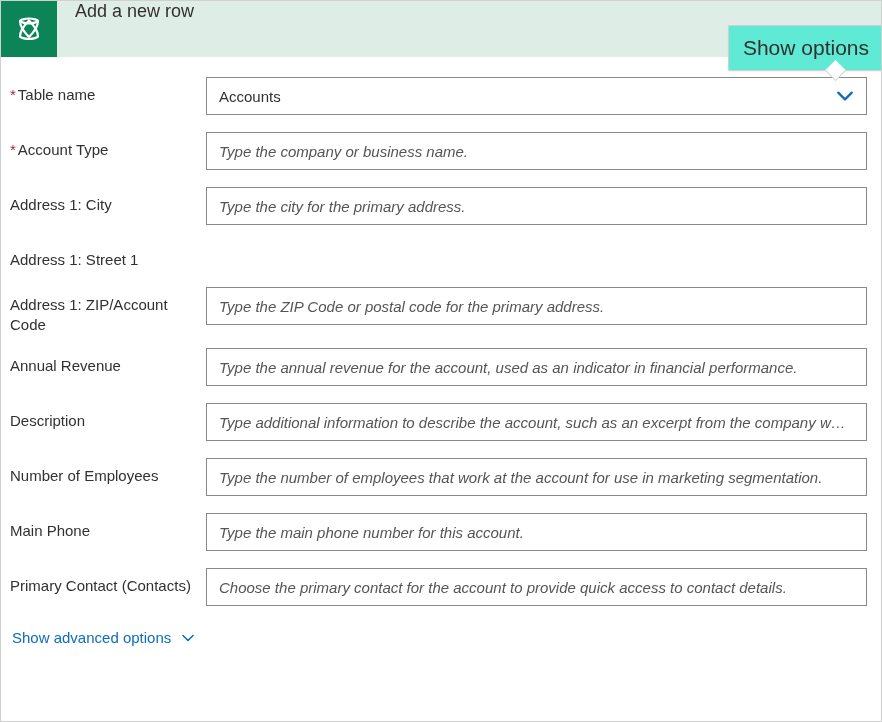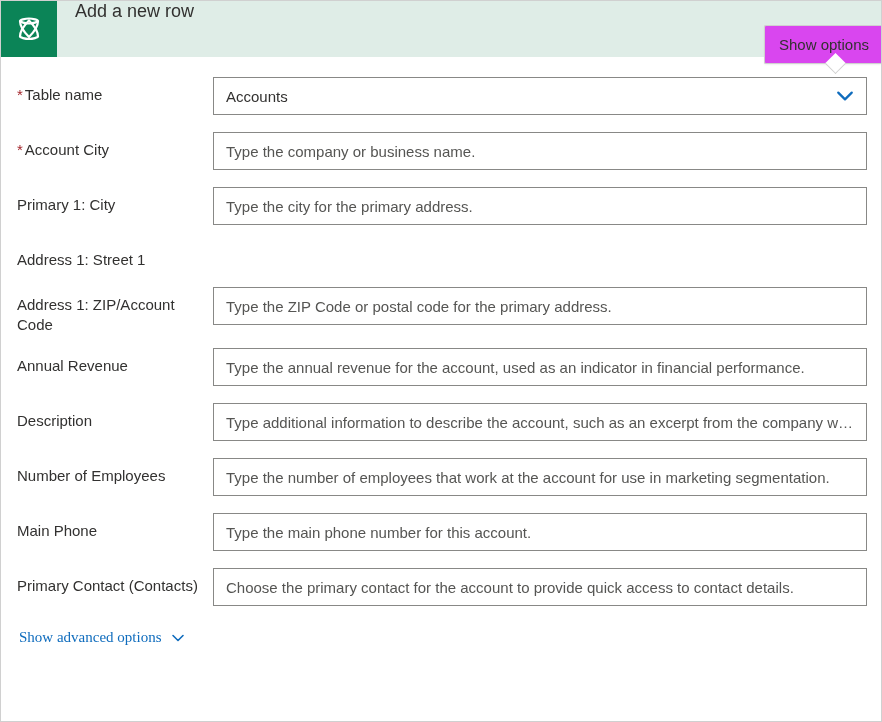--- a/index.html
+++ b/index.html
@@ -33,44 +33,44 @@
     .header-title {
       font-size: 18px;
       font-weight: 400;
       color: #323130;
       margin-left: 18px;
     }
     .show-options {
       position: absolute;
       right: 0;
       top: 24px;
-      background: #d946ef;
+      background: #5eead4;
       border: 1px solid #d0d0d0;
       border-right: none;
       border-radius: 2px 0 0 2px;
       padding: 10px 12px 10px 14px;
-      font-size: 15px;
+      font-size: 21px;
       color: #323130;
       cursor: pointer;
       box-shadow: 0 1px 2px rgba(0,0,0,0.06);
     }
     .show-options::after {
       content: "";
       position: absolute;
       bottom: -8px;
       right: 38px;
       width: 14px;
       height: 14px;
       background: #ffffff;
       border-right: 1px solid #d0d0d0;
       border-bottom: 1px solid #d0d0d0;
       transform: rotate(45deg);
     }
     .form-body {
-      padding: 20px 14px 10px 16px;
+      padding: 20px 14px 10px 9px;
     }
     .form-row {
       display: flex;
       align-items: flex-start;
       margin-bottom: 17px;
     }
     .label-col {
       width: 196px;
       flex-shrink: 0;
       padding-top: 8px;
@@ -105,29 +105,29 @@
       gap: 48px;
     }
     .select-box span { flex: 1; }
     .select-box svg { width: 18px; height: 18px; flex-shrink: 0; }
     .text-input::placeholder {
       color: #555553;
       opacity: 1;
     }
     .text-input {
       text-overflow: ellipsis;
+      font-style: italic;
     }
     .advanced-link {
       display: inline-flex;
       align-items: center;
       color: #0f6cbd;
       font-size: 15px;
       cursor: pointer;
       padding: 6px 0 0 2px;
-      font-family: Liberation Serif, serif;
     }
     .advanced-link svg {
       margin-left: 10px;
       width: 14px;
       height: 14px;
     }
   </style>
 </head>
 <body>
 
@@ -153,26 +153,26 @@
       <div class="select-box">
         <span>Accounts</span>
         <svg viewBox="0 0 16 16">
             <path d="M2 5l6 6 6-6" stroke="#0f6cbd" stroke-width="2" fill="none" stroke-linecap="round" stroke-linejoin="round"></path>
           </svg>
       </div>
     </div>
   </div>
 
   <div class="form-row">
-    <div class="label-col"><span class="req-star">*</span><span>Account City</span></div>
+    <div class="label-col"><span class="req-star">*</span><span>Account Type</span></div>
     <div class="field-col"><input class="text-input" type="text" placeholder="Type the company or business name." style=""></div>
   </div>
 
   <div class="form-row">
-    <div class="label-col">Primary 1: City</div>
+    <div class="label-col">Address 1: City</div>
     <div class="field-col"><input class="text-input" type="text" placeholder="Type the city for the primary address." style=""></div>
   </div>
 
   <div class="form-row">
     <div class="label-col">Address 1: Street 1</div>
   </div>
 
 
   <div class="form-row">
     <div class="label-col">Address 1: ZIP/Account Code</div>

